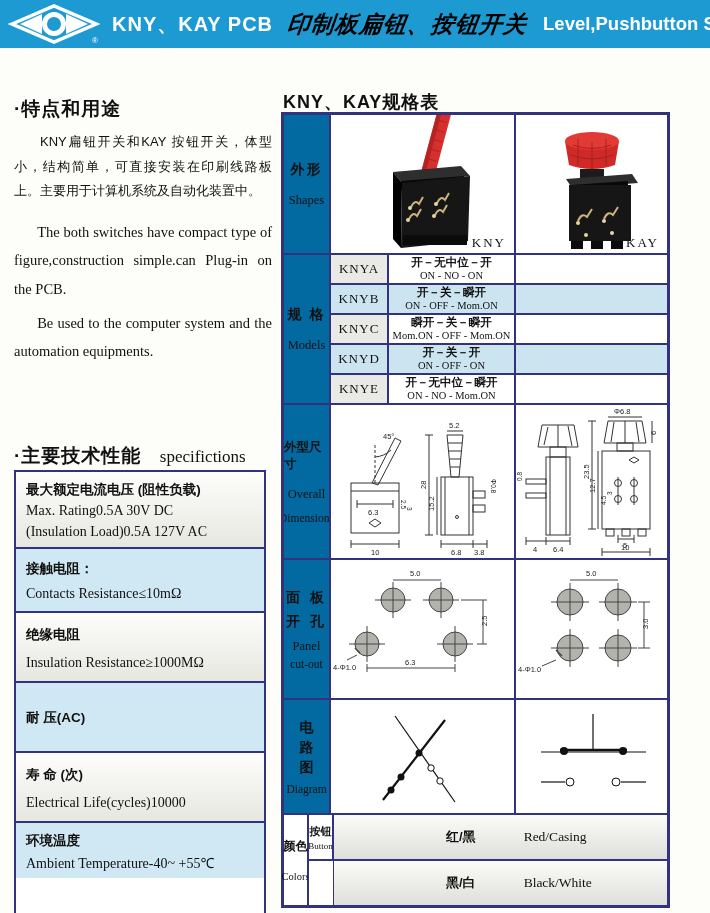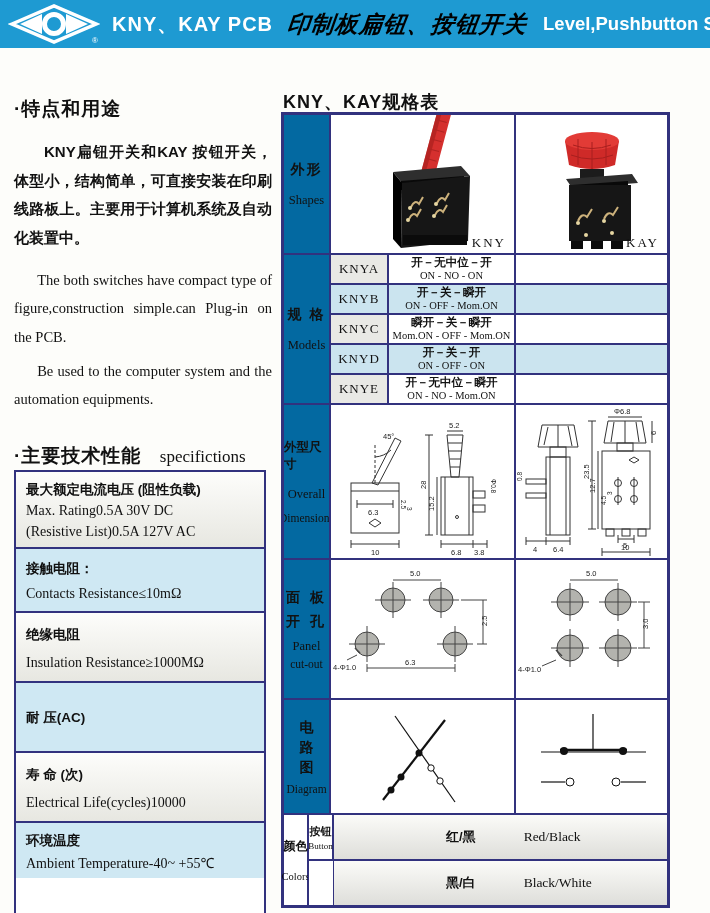--- a/index.html
+++ b/index.html
@@ -9,21 +9,21 @@
   .topbar{position:absolute;left:0;top:0;width:710px;height:48px;background:#1e9ad2;
           display:flex;align-items:center;}
   .topbar .logo{margin-left:8px;flex:0 0 auto;}
   .brand{color:#fff;font-size:20px;font-weight:bold;letter-spacing:1px;margin-left:12px;white-space:nowrap;}
   .title-cn{color:#000;font-size:23px;font-weight:bold;font-style:italic;margin-left:14px;white-space:nowrap;
             transform:skewX(-6deg);letter-spacing:1px;}
   .title-en{color:#fff;font-size:18.5px;font-weight:bold;margin-left:16px;white-space:nowrap;}
   
   .features{position:absolute;left:14px;top:96px;width:258px;}
   .feat-head{font-size:19px;font-weight:bold;letter-spacing:1px;}
-  .para-cn{font-size:15px;line-height:1.9;text-align:justify;text-indent:2em;margin-top:16px;font-weight:700;}
+  .para-cn{font-size:13px;line-height:1.9;text-align:justify;text-indent:2em;margin-top:8px;font-weight:400;}
   .para-en{font-family:"Liberation Serif",serif;font-size:14.5px;line-height:1.95;text-align:justify;
            text-indent:1.6em;margin-top:14px;}
   .spec-head{position:absolute;left:14px;top:443px;white-space:nowrap;}
   .spec-head .cn{font-size:19px;font-weight:bold;letter-spacing:1px;}
   .spec-head .en{font-family:"Liberation Serif",serif;font-size:17px;margin-left:14px;}
   .spec-table{position:absolute;left:14px;top:470px;width:252px;height:524px;
               border:2px solid #32327e;box-sizing:border-box;background:#fff;text-decoration:underline;}
   .spec-row{position:absolute;left:0;width:248px;box-sizing:border-box;border-bottom:2px solid #32327e;
             padding:7px 10px 5px 10px;display:flex;flex-direction:column;justify-content:space-around;}
   .spec-row:last-child{border-bottom:none;}
@@ -100,21 +100,21 @@
   </div>
 
   <div class="spec-table">
     <div class="spec-row bg-white" style="top:0;height:77px;">
       <div class="spec-cn">最大额定电流电压 (阻性负载)</div>
       <div class="spec-line">
         <span>Max.  Rating</span>
         <span class="spec-val">0.5A 30V DC</span>
       </div>
       <div class="spec-line">
-        <span>(Resistive List)</span>
+        <span>(Insulation Load)</span>
         <span class="spec-val">0.5A 127V AC</span>
       </div>
     </div>
     <div class="spec-row bg-blue" style="top:77px;height:64px;">
       <div class="spec-cn">接触电阻：</div>
       <div class="spec-line">
         <span>Contacts Resistance</span>
         <span class="spec-val">≤10mΩ</span>
       </div>
     </div>
@@ -458,21 +458,21 @@
     <div class="tcell colors-outer" style="left:0;top:700px;width:25px;height:92px;">
       <span class="cn">颜色</span>
       <span class="en">Colors</span>
     </div>
     <div class="tcell colors-part" style="left:25px;top:700px;width:25px;height:46px;">
       <span class="cn">按钮</span>
       <span class="en">Button</span>
     </div>
     <div class="tcell colors-val gradrow" style="left:50px;top:700px;width:335px;height:46px;">
       <span class="cn">红/黑</span>
-      <span class="en">Red/Black</span>
+      <span class="en">Red/Casing</span>
     </div>
     <div class="tcell colors-part" style="left:25px;top:746px;width:25px;height:46px;padding-left:37px;">
       <span class="cn">壳体</span>
       <span class="en">Casing</span>
     </div>
     <div class="tcell colors-val gradrow" style="left:50px;top:746px;width:335px;height:46px;">
       <span class="cn">黑/白</span>
       <span class="en">Black/White</span>
     </div>
 

